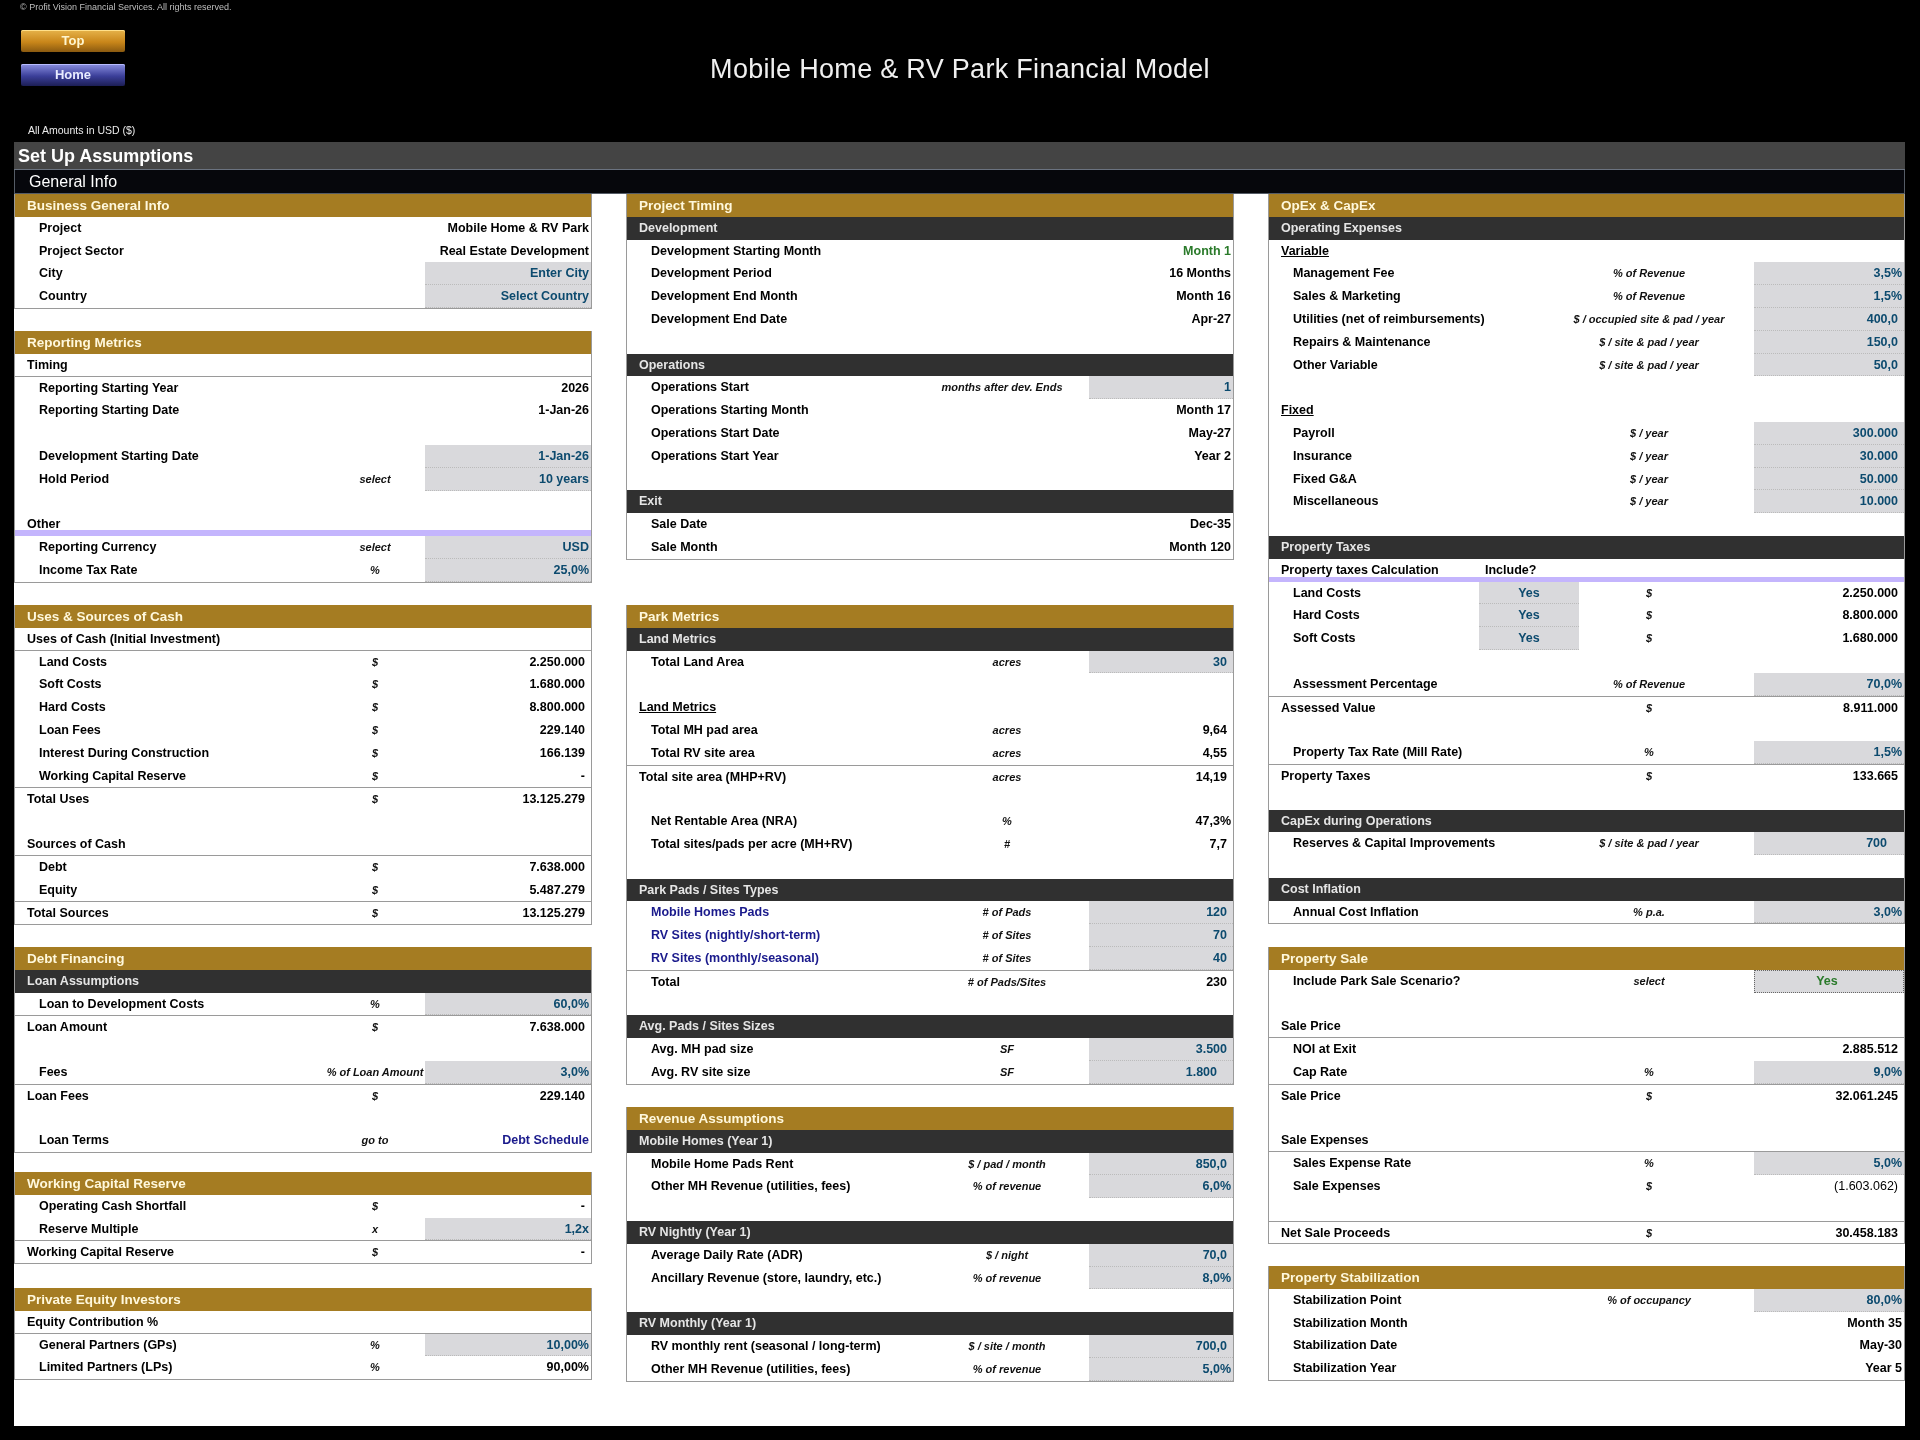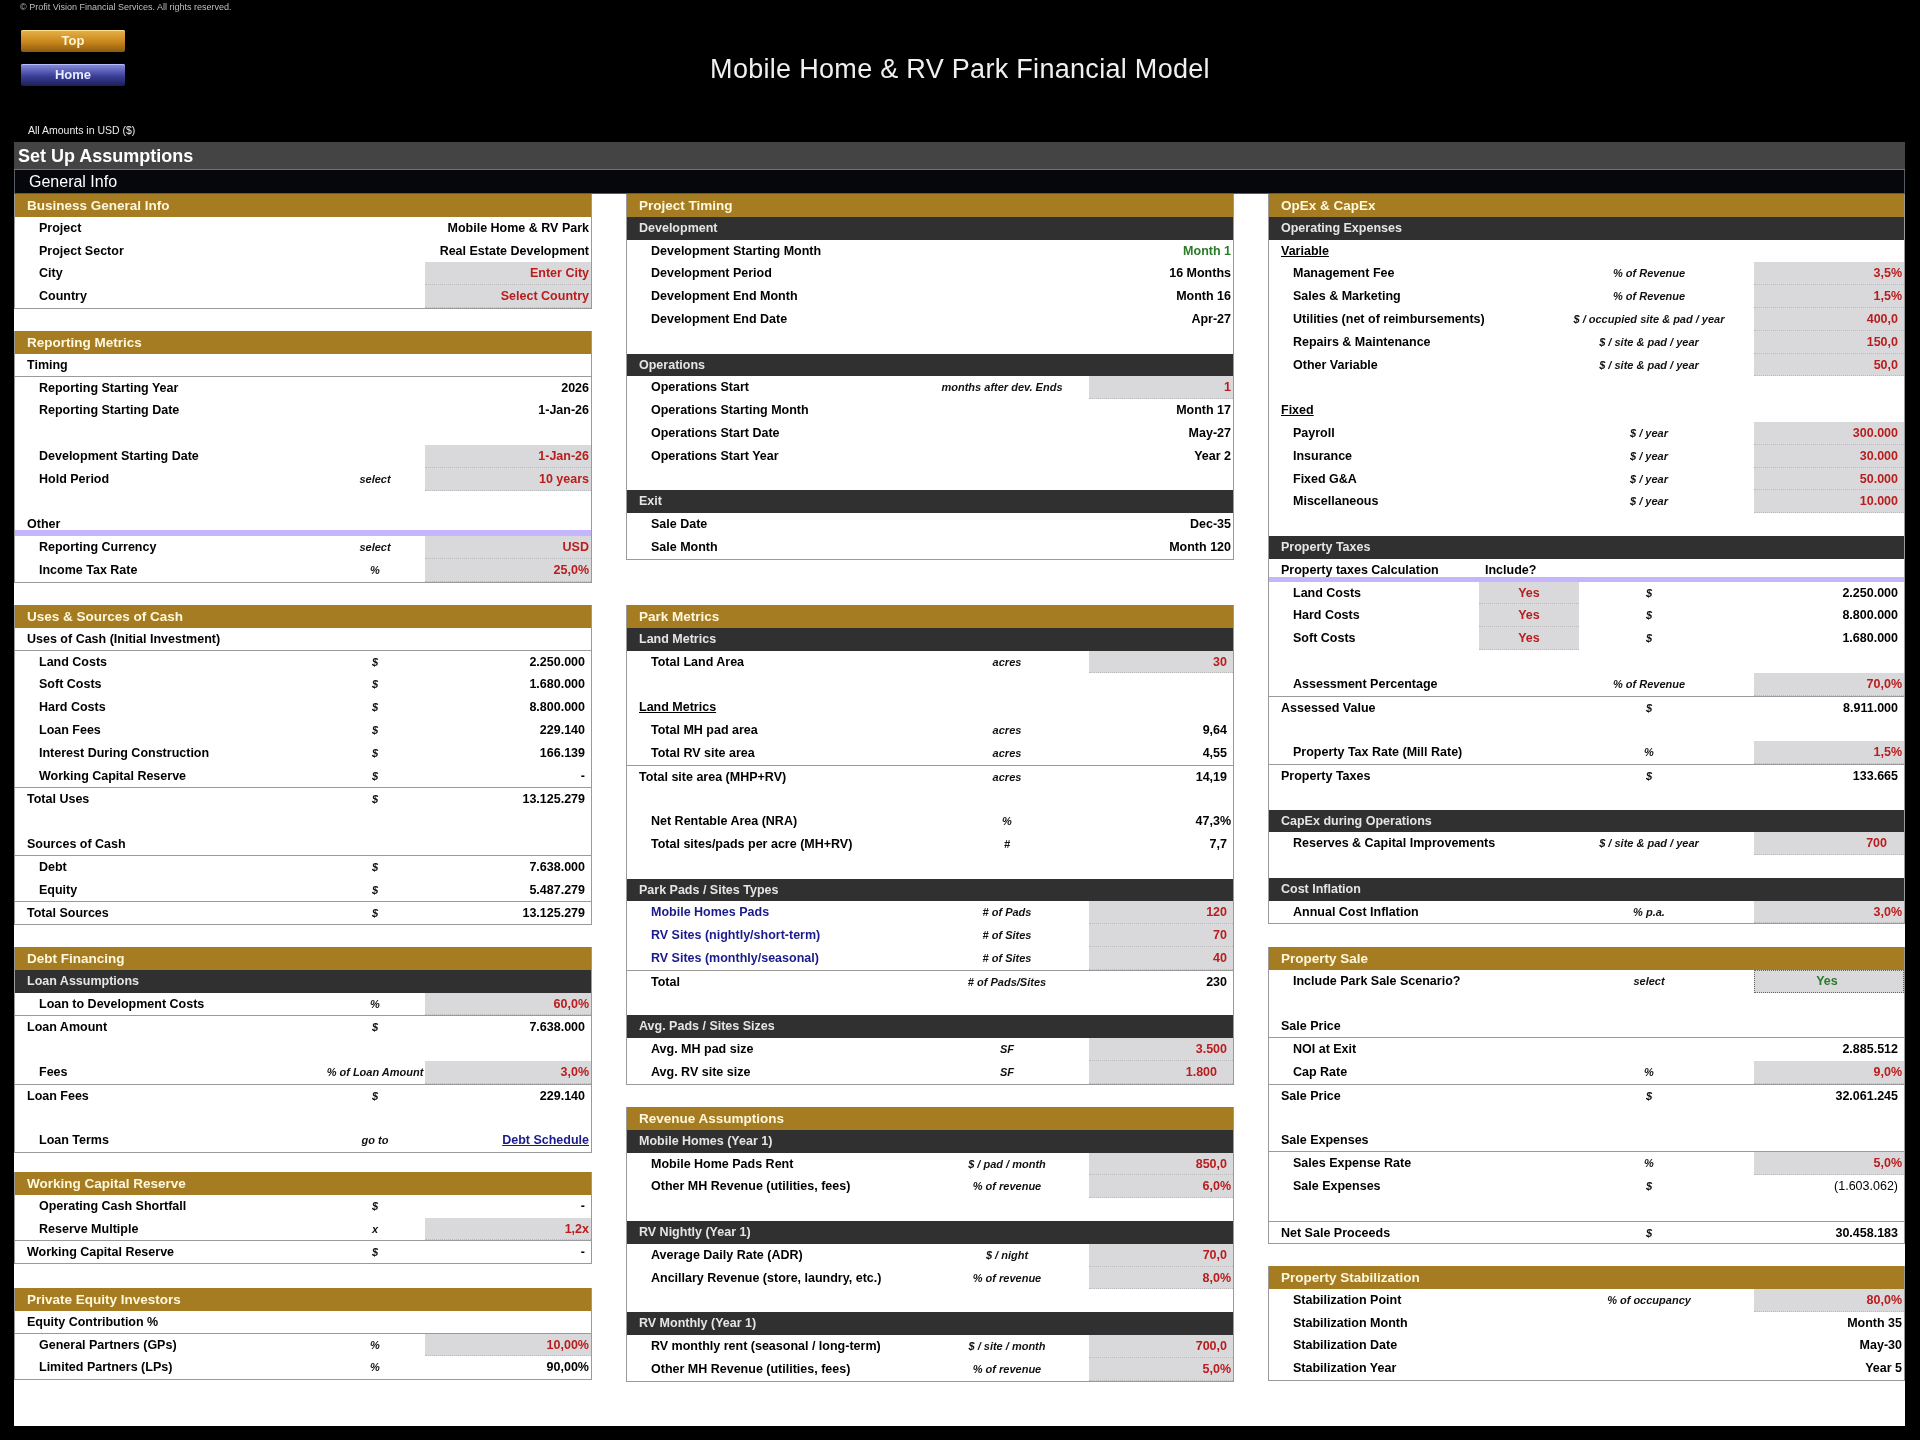--- a/index.html
+++ b/index.html
@@ -26,23 +26,23 @@
   .block { position: absolute; left: 0; right: 0; border-left: 1px solid #9a9a9a; border-right: 1px solid #9a9a9a; border-bottom: 1px solid #9a9a9a; }
   .row { position: relative; height: 22.8px; line-height: 22.8px; font-size: 12.5px; }
   .hdr-gold { background: #a57c22; color: #fff8dc; font-weight: bold; font-size: 13.5px; padding-left: 12px; height: 22.8px; line-height: 24px; }
   .hdr-dark { background: #303030; color: #e5e5e5; font-weight: bold; font-size: 12.5px; padding-left: 12px; }
   .lbl { position: absolute; left: 24px; font-weight: bold; white-space: nowrap; }
   .lbl.sub { left: 12px; }
   .lbl.u { text-decoration: underline; left: 12px; }
   .lbl.blue { color: #1a1a8c; }
   .unit { position: absolute; font-style: italic; font-weight: bold; font-size: 11px; color: #111; text-align: center; white-space: nowrap; }
   .val { position: absolute; right: 2px; font-weight: bold; text-align: right; white-space: nowrap; }
-  .val.inp { color: #b91c1c; }
+  .val.inp { color: #0c4a6e; }
   .val.green { color: #2a7a2a; }
-  .val.link { color: #1a1a8c; text-decoration: underline; cursor: pointer; }
+  .val.link { color: #1a1a8c; cursor: pointer; }
   .inp-bg { position: absolute; top: 0; bottom: 0; right: 0; background: #d9d9dc; border-bottom: 1px dotted #bbb; }
   .sep-top { border-top: 1px solid #9a9a9a; }
   .center { text-align: center; }
 </style>
 </head>
 <body>
 
 <div class="copyright">© Profit Vision Financial Services. All rights reserved.</div>
 <div class="nav-btn nav-top">Top</div>
 <div class="nav-btn nav-home">Home</div>

